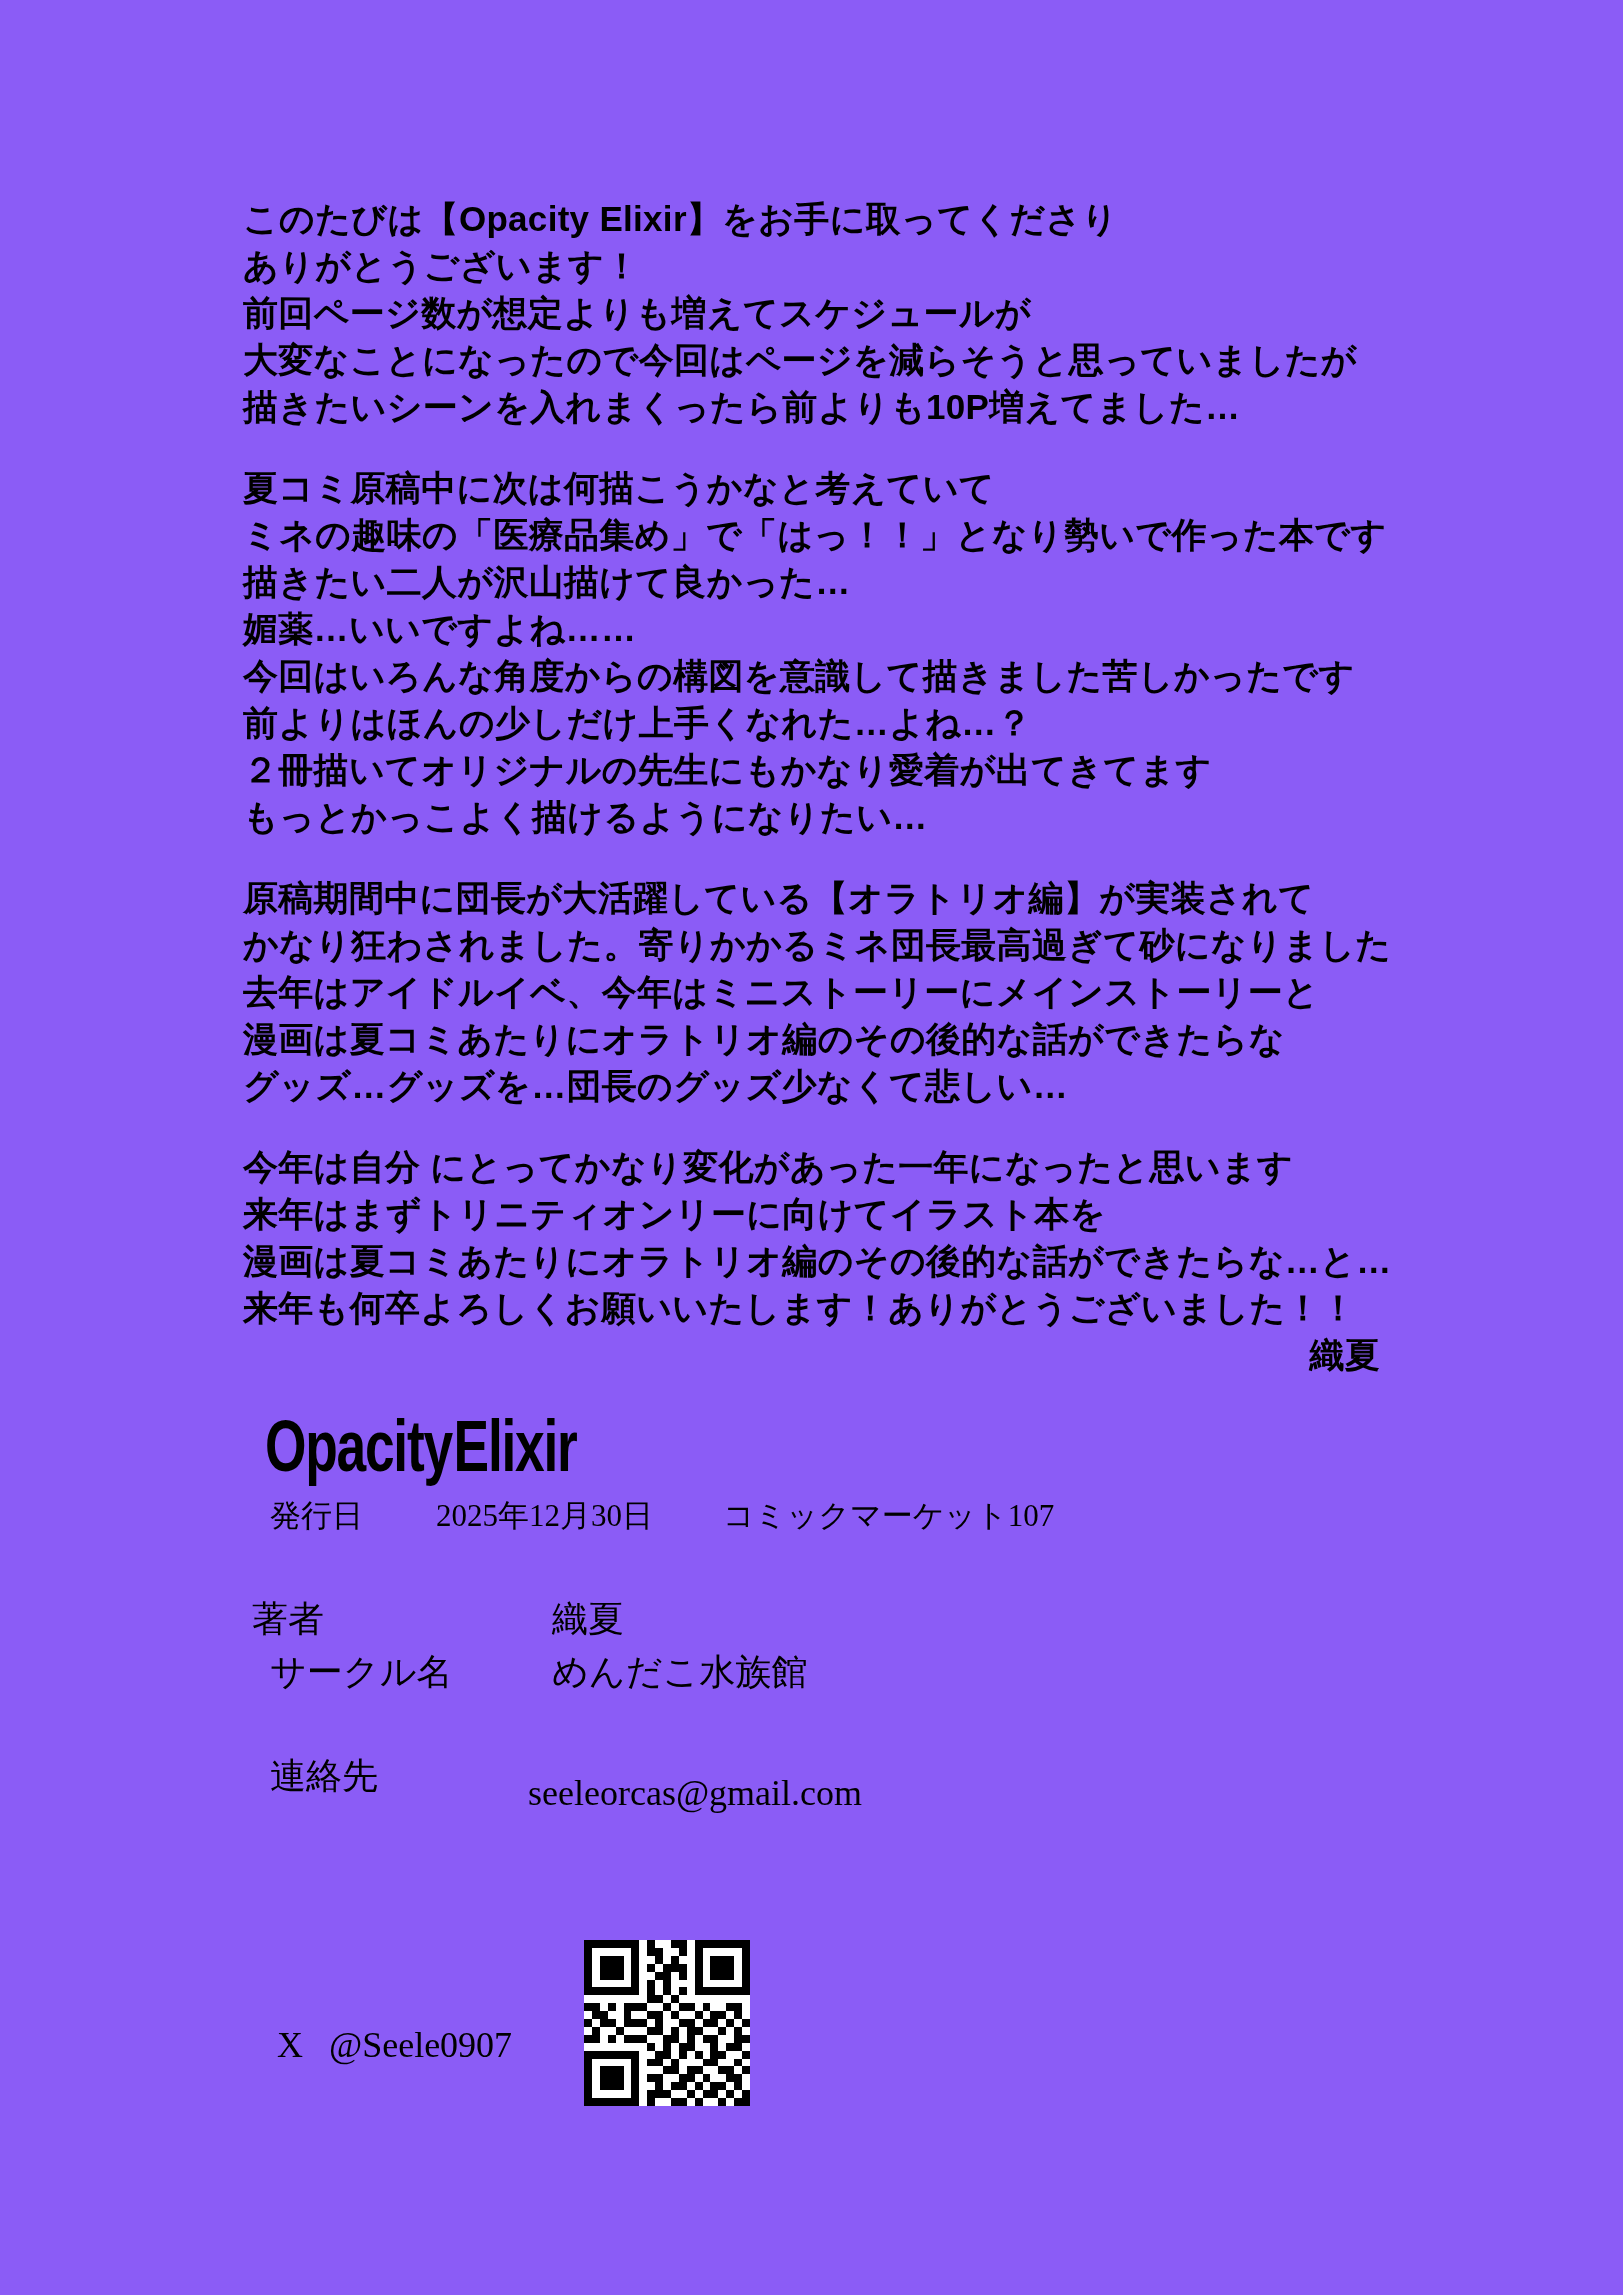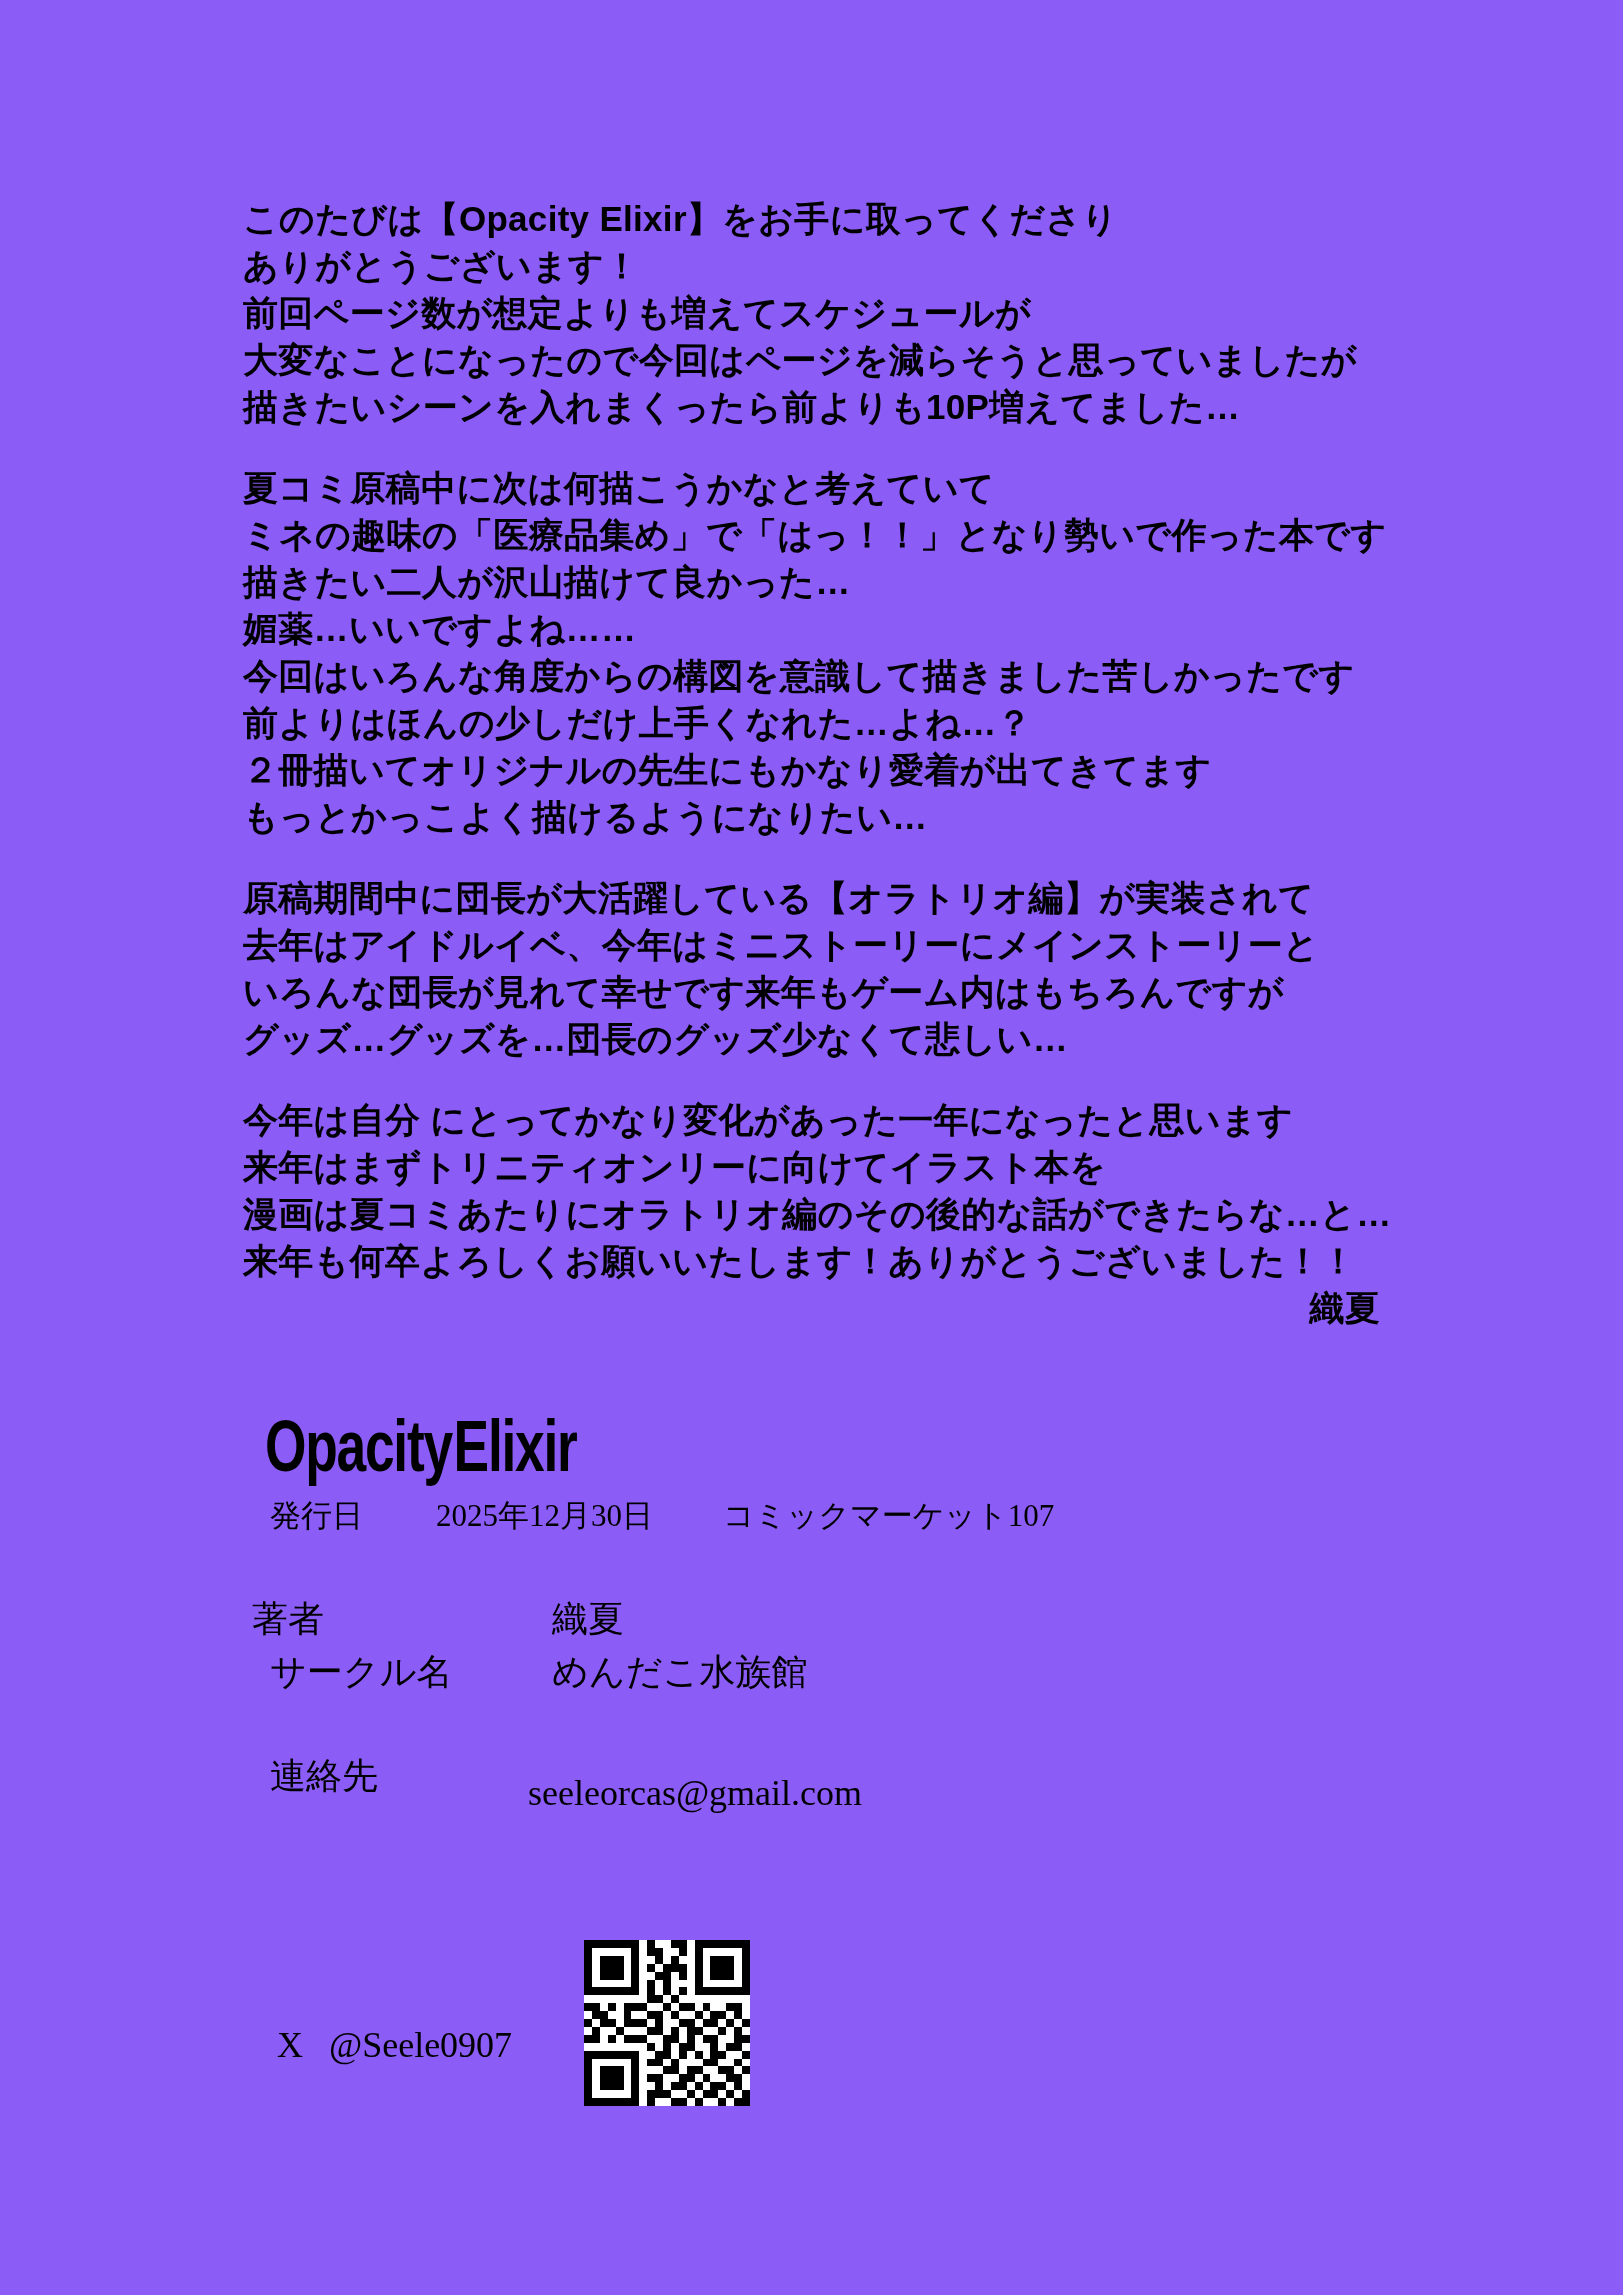--- a/index.html
+++ b/index.html
@@ -72,22 +72,23 @@
       <div class="line">ミネの趣味の「医療品集め」で「はっ！！」となり勢いで作った本です</div>
       <div class="line">描きたい二人が沢山描けて良かった…</div>
       <div class="line">媚薬…いいですよね……</div>
       <div class="line">今回はいろんな角度からの構図を意識して描きました苦しかったです</div>
       <div class="line">前よりはほんの少しだけ上手くなれた…よね…？</div>
       <div class="line">２冊描いてオリジナルの先生にもかなり愛着が出てきてます</div>
       <div class="line">もっとかっこよく描けるようになりたい…</div>
     </div>
     <div class="para">
       <div class="line">原稿期間中に団長が大活躍している【オラトリオ編】が実装されて</div>
+      <div class="line">かなり狂わされました。寄りかかるミネ団長最高過ぎて砂になりました</div>
       <div class="line">去年はアイドルイベ、今年はミニストーリーにメインストーリーと</div>
-      <div class="line">いろんな団長が見れて幸せです来年もゲーム内はもちろんですが</div>
+      <div class="line">漫画は夏コミあたりにオラトリオ編のその後的な話ができたらな</div>
       <div class="line">グッズ…グッズを…団長のグッズ少なくて悲しい…</div>
     </div>
     <div class="para">
       <div class="line">今年は自分 にとってかなり変化があった一年になったと思います</div>
       <div class="line">来年はまずトリニティオンリーに向けてイラスト本を</div>
       <div class="line">漫画は夏コミあたりにオラトリオ編のその後的な話ができたらな…と…</div>
       <div class="line">来年も何卒よろしくお願いいたします！ありがとうございました！！</div>
       <div class="line signature-line">織夏</div>
     </div>
   </div>

